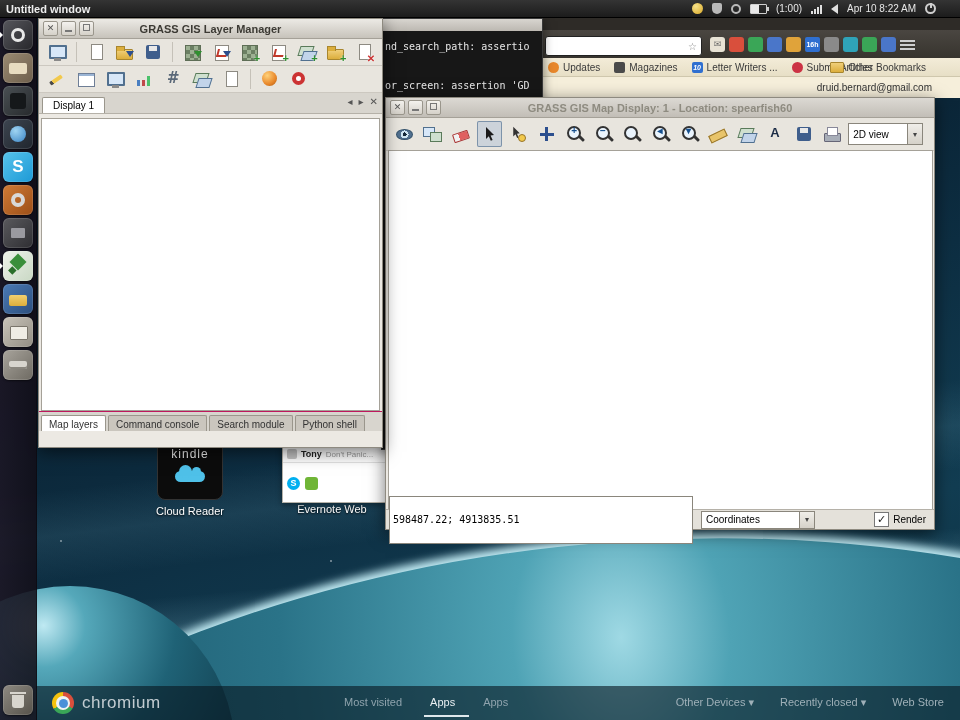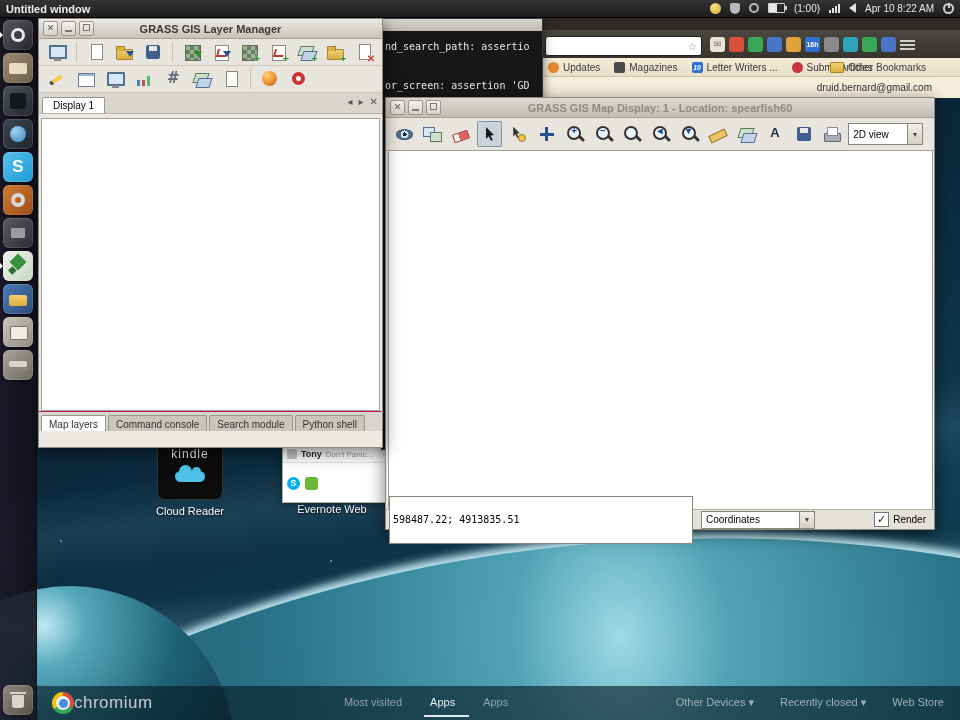--- a/index.html
+++ b/index.html
@@ -23,21 +23,21 @@
   .planet{position:absolute;left:-428px;top:540px;width:2196px;height:1596px;border-radius:50%;z-index:3;
     transform:rotate(-4deg);
     background:radial-gradient(ellipse at 50% 6%,#9fd9e4 0%,#4fa3b5 7%,#2a7388 22%,#174a5e 48%,#0d2c3c 80%);}
   .planet2{position:absolute;left:-95px;top:586px;width:330px;height:330px;border-radius:50%;z-index:4;
     background:radial-gradient(circle at 42% 12%,#bfe9f2 0%,#55a8ba 12%,#1f6276 38%,#0d3140 75%);}
 
   
   .panel{position:absolute;left:0;top:0;width:960px;height:17px;z-index:35;display:flex;align-items:center;
     background:linear-gradient(#343434,#1c1c1c);border-bottom:1px solid #000;}
   .ptitle{font-size:11px;font-weight:bold;color:#eee;padding-left:6px;}
-  .tray{margin-left:auto;display:flex;align-items:flex-start;gap:9px;padding-right:6px;}
+  .tray{margin-left:auto;display:flex;align-items:center;gap:9px;padding-right:24px;}
   .ptxt{font-size:10px;color:#e8e8e8;white-space:nowrap;}
   .yellow-dot{width:11px;height:11px;border-radius:50%;background:radial-gradient(circle at 35% 30%,#f6e28a,#d9a827);}
   .shield{width:10px;height:11px;background:#b9b9b9;border-radius:2px 2px 5px 5px;}
   .snow{width:10px;height:10px;border-radius:50%;border:2px solid #b9b9b9;box-sizing:border-box;}
   .batt{width:15px;height:8px;border:1px solid #cfcfcf;border-radius:1px;position:relative;background:linear-gradient(90deg,#e8e8e8 55%,transparent 55%);}
   .batt::after{content:"";position:absolute;right:-3px;top:2px;width:2px;height:4px;background:#cfcfcf;}
   .sig{display:flex;align-items:flex-end;gap:1px;height:10px;}
   .sig i{width:2px;background:#e0e0e0;display:block;}
   .sig i:nth-child(1){height:3px}.sig i:nth-child(2){height:5px}.sig i:nth-child(3){height:7px}.sig i:nth-child(4){height:9px}
   .vol{width:0;height:0;border:5px solid transparent;border-left:none;border-right:7px solid #e0e0e0;}
@@ -220,21 +220,21 @@
   .cava{width:10px;height:10px;background:#c4c4c4;border-radius:2px;flex:none;}
   .cname{font-size:9px;font-weight:bold;color:#222;}
   .cstat{font-size:8px;color:#999;white-space:nowrap;overflow:hidden;}
   .crow2{display:flex;align-items:center;gap:5px;padding:14px 4px 0;}
   .ci{width:13px;height:13px;border-radius:50%;flex:none;}
   .ci.skype{background:#00aff0;color:#fff;font-size:9px;font-weight:bold;text-align:center;line-height:13px;}
   .ci.ever{background:#6fb536;border-radius:3px;}
 
   
   .newtab{position:absolute;left:36px;top:686px;width:924px;height:34px;z-index:5;background:rgba(8,24,34,.62);}
-  .nt-brand{position:absolute;left:16px;top:6px;display:flex;align-items:center;}
+  .nt-brand{position:absolute;left:16px;top:6px;display:flex;align-items:center;gap:8px;}
   .nt-logo{width:22px;height:22px;border-radius:50%;position:relative;
     background:conic-gradient(#d94f3c 0 33%,#3aa657 33% 66%,#f4c20d 66% 100%);}
   .nt-logo::before{content:"";position:absolute;left:4px;top:4px;width:14px;height:14px;border-radius:50%;background:#eef2f4;}
   .nt-logo::after{content:"";position:absolute;left:6.5px;top:6.5px;width:9px;height:9px;border-radius:50%;background:#4a90d9;}
   .nt-name{font-size:17px;color:#c2ccd1;letter-spacing:.5px;}
   .nt-tabs{position:absolute;left:308px;top:10px;display:flex;gap:28px;font-size:11px;}
   .nt-tab{color:#8fa3ad;}
   .nt-tab.active{color:#e9eff2;position:relative;}
   .nt-tab.active::after{content:"";position:absolute;left:-6px;right:-14px;bottom:-9px;height:2px;background:#dfe8ec;}
   .nt-links{position:absolute;right:16px;top:10px;display:flex;gap:26px;font-size:11px;color:#9fb0b8;}

